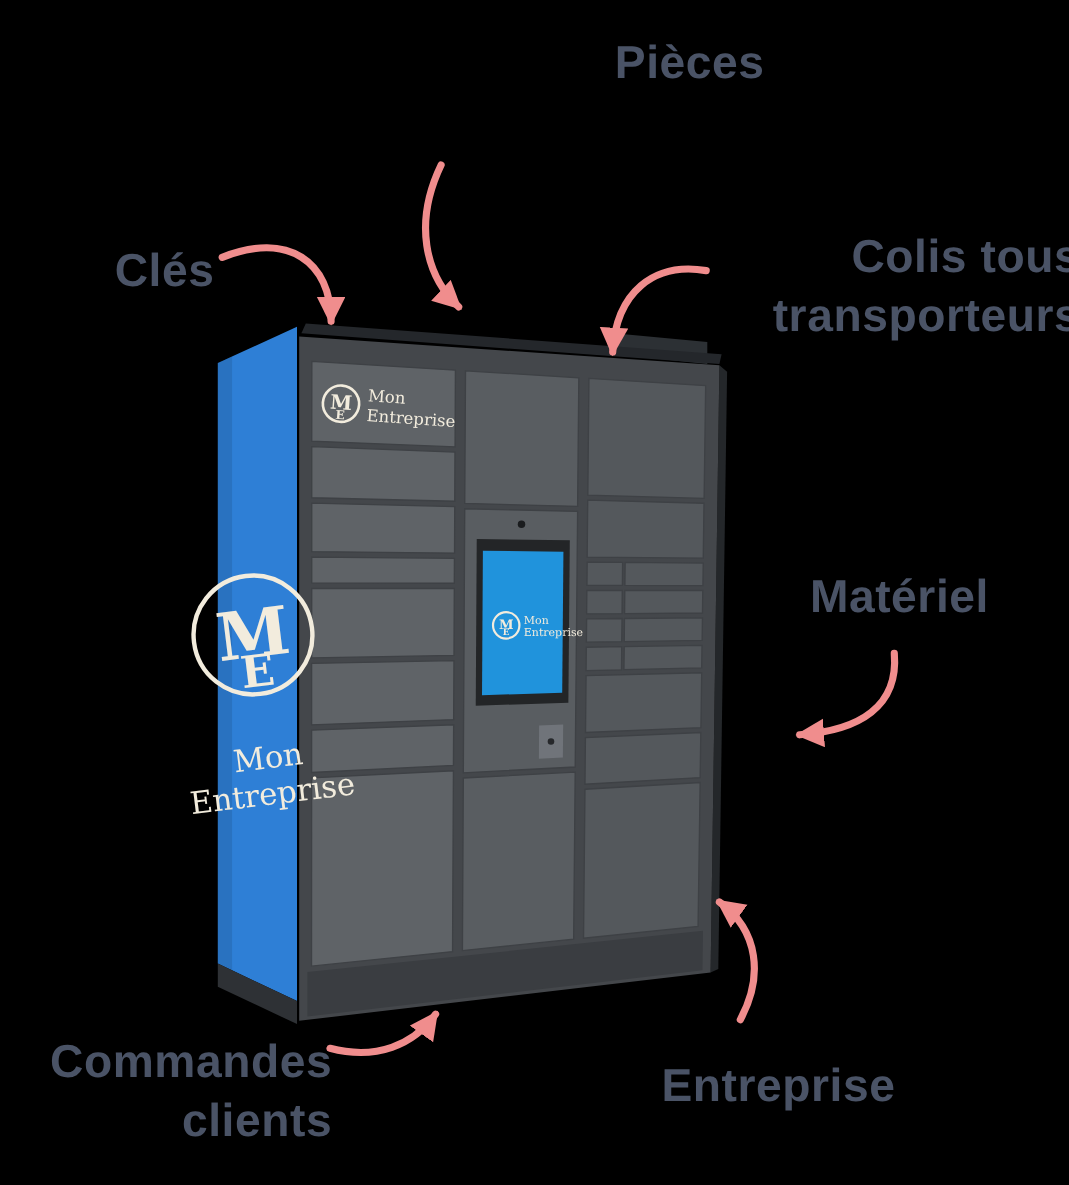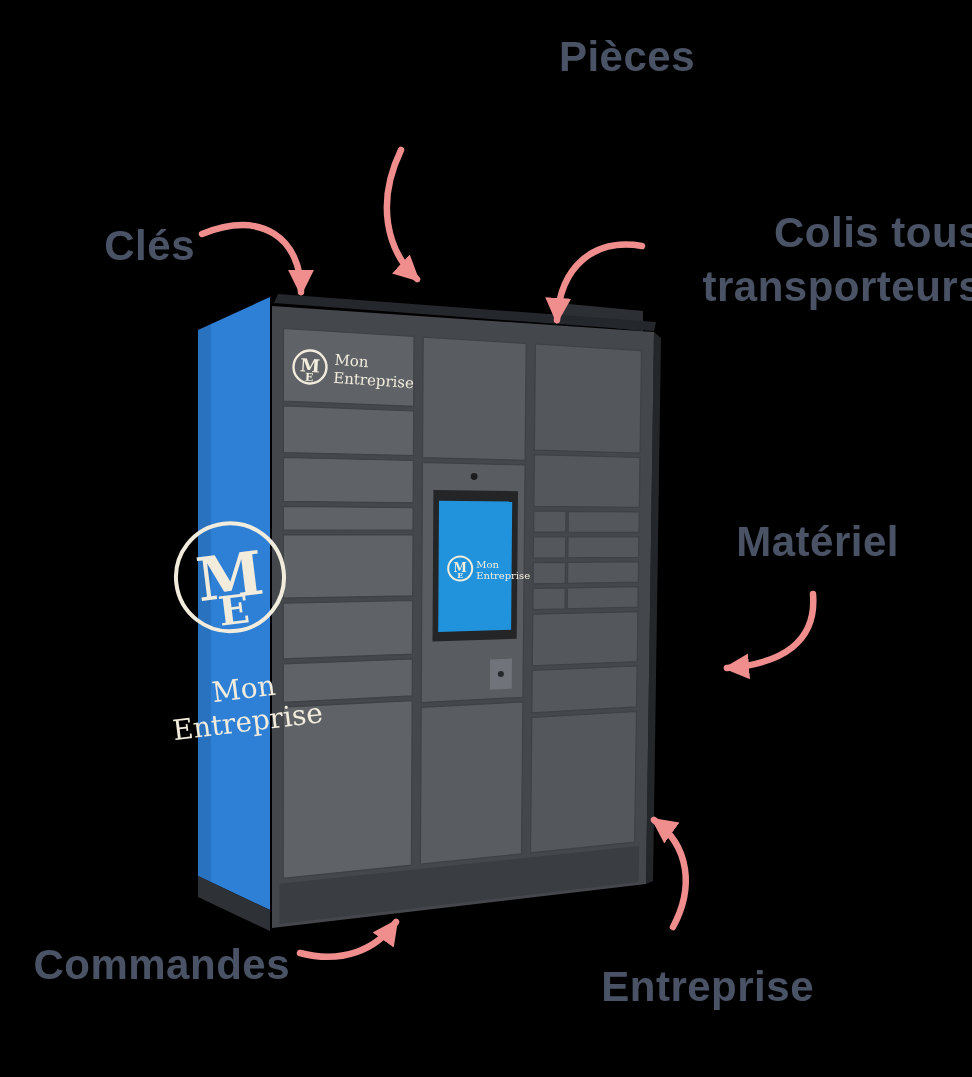--- a/index.html
+++ b/index.html
@@ -136,17 +136,18 @@
   </div>
 
   <div class="label" style="left:699px;top:515px;width:200px;">
     <div>Matériel</div>
   </div>
 
   <div class="label" style="left:574px;top:960px;width:240px;">
     <div>Entreprise</div>
   </div>
 
-  <div class="label" style="left:10px;top:938px;width:280px;">
+  <div class="label" style="left:22px;top:938px;width:280px;">
     <div>Commandes</div>
+    <div>clients</div>
   </div>
 
 </div>
 
 </body></html>

